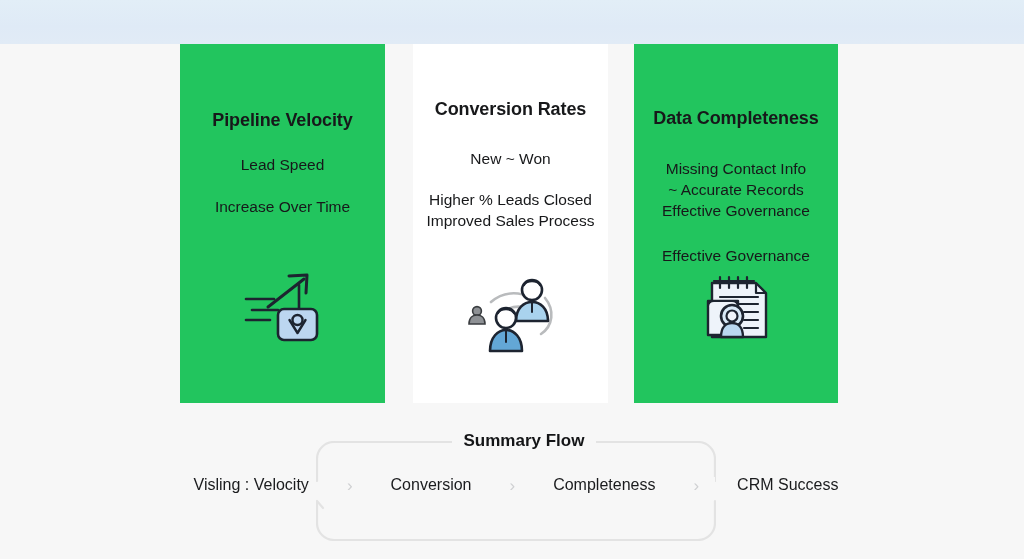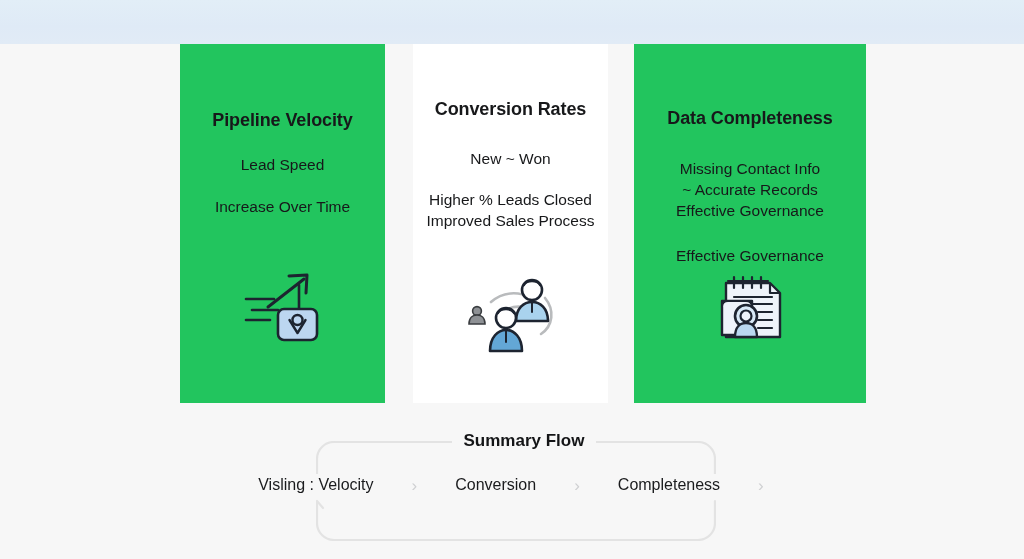--- a/index.html
+++ b/index.html
@@ -40,21 +40,21 @@
     box-sizing: border-box;
     display: flex;
     flex-direction: column;
     align-items: center;
   }
   .panel.blue { background: #22c55e; }
   .panel.white { background: #ffffff; }
 
   #panel-velocity    { left: 0px;   width: 205px; }
   #panel-conversion  { left: 233px; width: 195px; }
-  #panel-completeness{ left: 454px; width: 232px; }
+  #panel-completeness{ left: 454px; width: 204px; }
 
   .panel-title {
     font-size: 18px;
     font-weight: bold;
     letter-spacing: -0.1px;
     text-align: center;
     white-space: nowrap;
   }
   .panel-sub {
     font-size: 15.5px;
@@ -258,14 +258,15 @@
     <span>Summary Flow</span>
   </div>
 
   <div id="flow-steps">
     <span class="flow-step">Visling : Velocity</span>
     <span class="flow-sep">›</span>
     <span class="flow-step">Conversion</span>
     <span class="flow-sep">›</span>
     <span class="flow-step">Completeness</span>
     <span class="flow-sep">›</span>
+    <span class="flow-step">CRM Success</span>
   </div>
 </div>
 
 </body></html>

